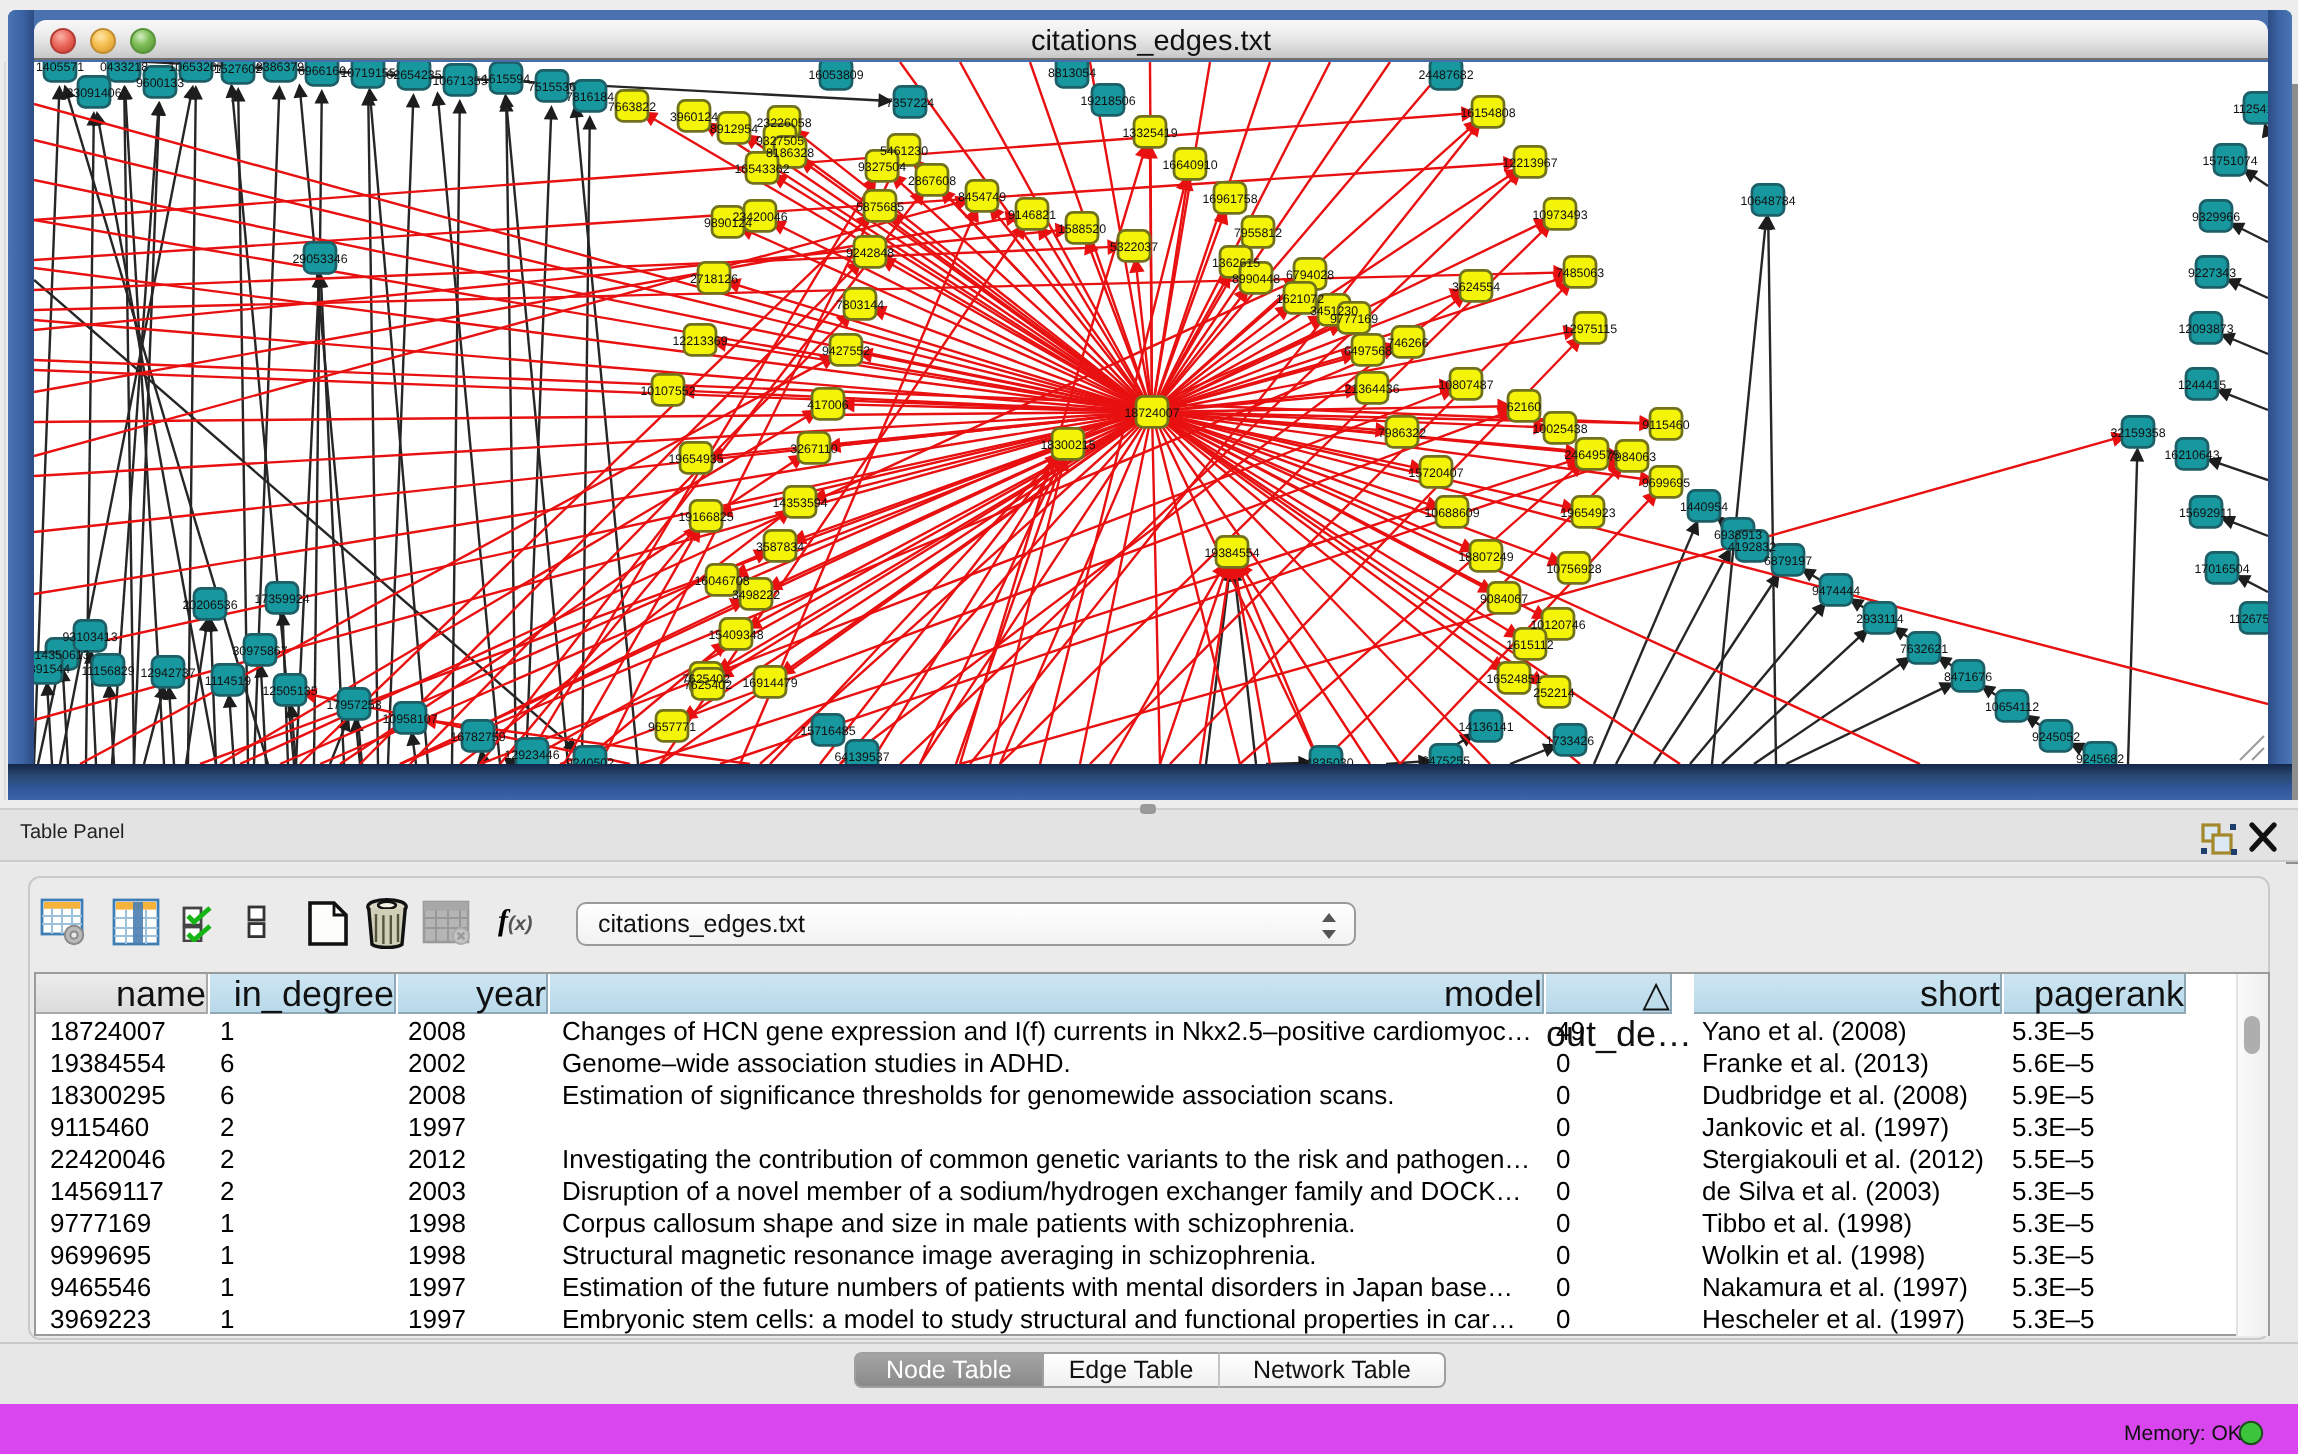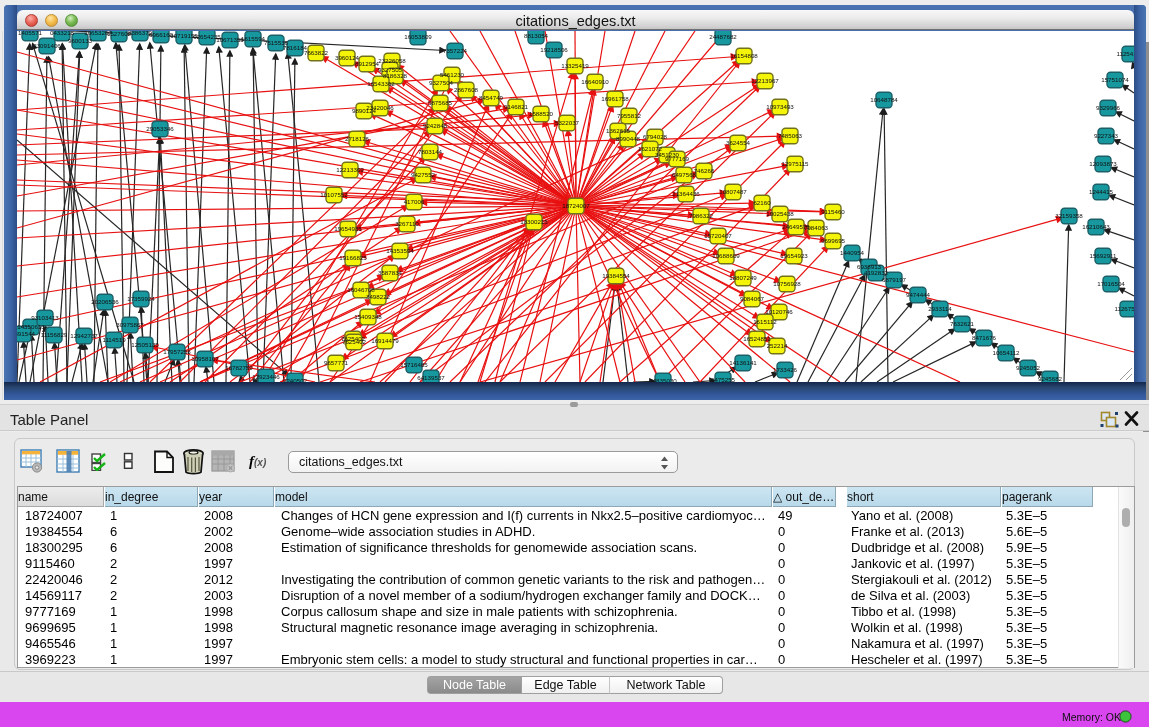--- a/index.html
+++ b/index.html
@@ -14,29 +14,29 @@
 #titlebar{position:absolute;left:13px;top:5px;width:1117px;height:20px;
 background:linear-gradient(180deg,#f8f8f8,#ececec 40%,#d2d2d2 85%,#c6c6c6);
 border-radius:6px 6px 0 0;border-bottom:1px solid #6f6f6f;}
 #titlebar .tl{position:absolute;top:3.5px;width:13px;height:13px;border-radius:50%}
 #title{position:absolute;width:100%;text-align:center;font-size:14.5px;color:#111;top:2.5px}
 #canvas{position:absolute;left:13px;top:26px;width:1117px;height:351px;background:#fff;overflow:hidden}
 
 
 #tp-title{position:absolute;left:0;top:404px;width:1149px;height:27px;background:#e3e3e3;
 border-top:1px solid #cfcfcf;border-bottom:1px solid #cbcbcb}
-#tp-title .txt{position:absolute;left:10px;top:6px;font-size:15px;color:#222}
+#tp-title .txt{position:absolute;left:10px;top:6px;font-size:10px;color:#222}
 #tp-body{position:absolute;left:0;top:432px;width:1149px;height:295px;background:#e9e9e9}
 #container{position:absolute;left:14px;top:438px;width:1121px;height:232px;background:#ebebeb;
 border:1px solid #c9c9c9;border-radius:6px}
 #tablebg{position:absolute;left:17px;top:486px;width:1118px;height:182px;background:#fff;
 border:1px solid #9b9b9b}
 .hcell{position:absolute;top:487px;height:20px;background:linear-gradient(180deg,#cde5f2,#b8d9ea);
-border-right:1px solid #8fa8b5;border-bottom:1px solid #8fa8b5;font-size:12px;color:#111;
-text-align:left;line-height:20px}
+border-right:1px solid #8fa8b5;border-bottom:1px solid #8fa8b5;font-size:18px;color:#111;
+text-align:right;line-height:20px}
 .trow{position:absolute;left:0;width:1118px;height:16px;font-size:13px;color:#000}
 .trow span{position:absolute;top:1px;white-space:nowrap}
 #dropdown{position:absolute;left:288px;top:451px;width:390px;height:22px;background:linear-gradient(180deg,#ffffff,#f2f2f2);
 border:1px solid #9a9a9a;border-radius:5px;font-size:12.5px;color:#111;line-height:20px;padding-left:10px}
 #tabbar{position:absolute;left:0;top:671px;width:1149px;height:31px;background:#e7e7e7;border-top:1px solid #c9c9c9}
 .seg{position:absolute;top:676px;height:18px;border:1px solid #9f9f9f;font-size:12.5px;
 line-height:17px;text-align:center;background:linear-gradient(180deg,#ffffff,#f0f0f0);color:#111}
 #statusbar{position:absolute;left:0;top:702px;width:1149px;height:25px;background:#d946ef}
 </style></head><body>
 
@@ -756,20 +756,21 @@
 <span style="left:204px">1998</span>
     <span style="left:281px">Structural magnetic resonance image averaging in schizophrenia.</span>
 <span style="left:778px">0</span>
     <span style="left:851px">Wolkin et al. (1998)</span>
 <span style="left:1006px">5.3E–5</span>
   </div>
 <div class="trow" style="top:635px">
 <span style="left:25px">9465546</span>
     <span style="left:110px">1</span>
 <span style="left:204px">1997</span>
+    <span style="left:281px">Estimation of the future numbers of patients with mental disorders in Japan base…</span>
 <span style="left:778px">0</span>
     <span style="left:851px">Nakamura et al. (1997)</span>
 <span style="left:1006px">5.3E–5</span>
   </div>
 <div class="trow" style="top:651px">
 <span style="left:25px">3969223</span>
     <span style="left:110px">1</span>
 <span style="left:204px">1997</span>
     <span style="left:281px">Embryonic stem cells: a model to study structural and functional properties in car…</span>
 <span style="left:778px">0</span>

